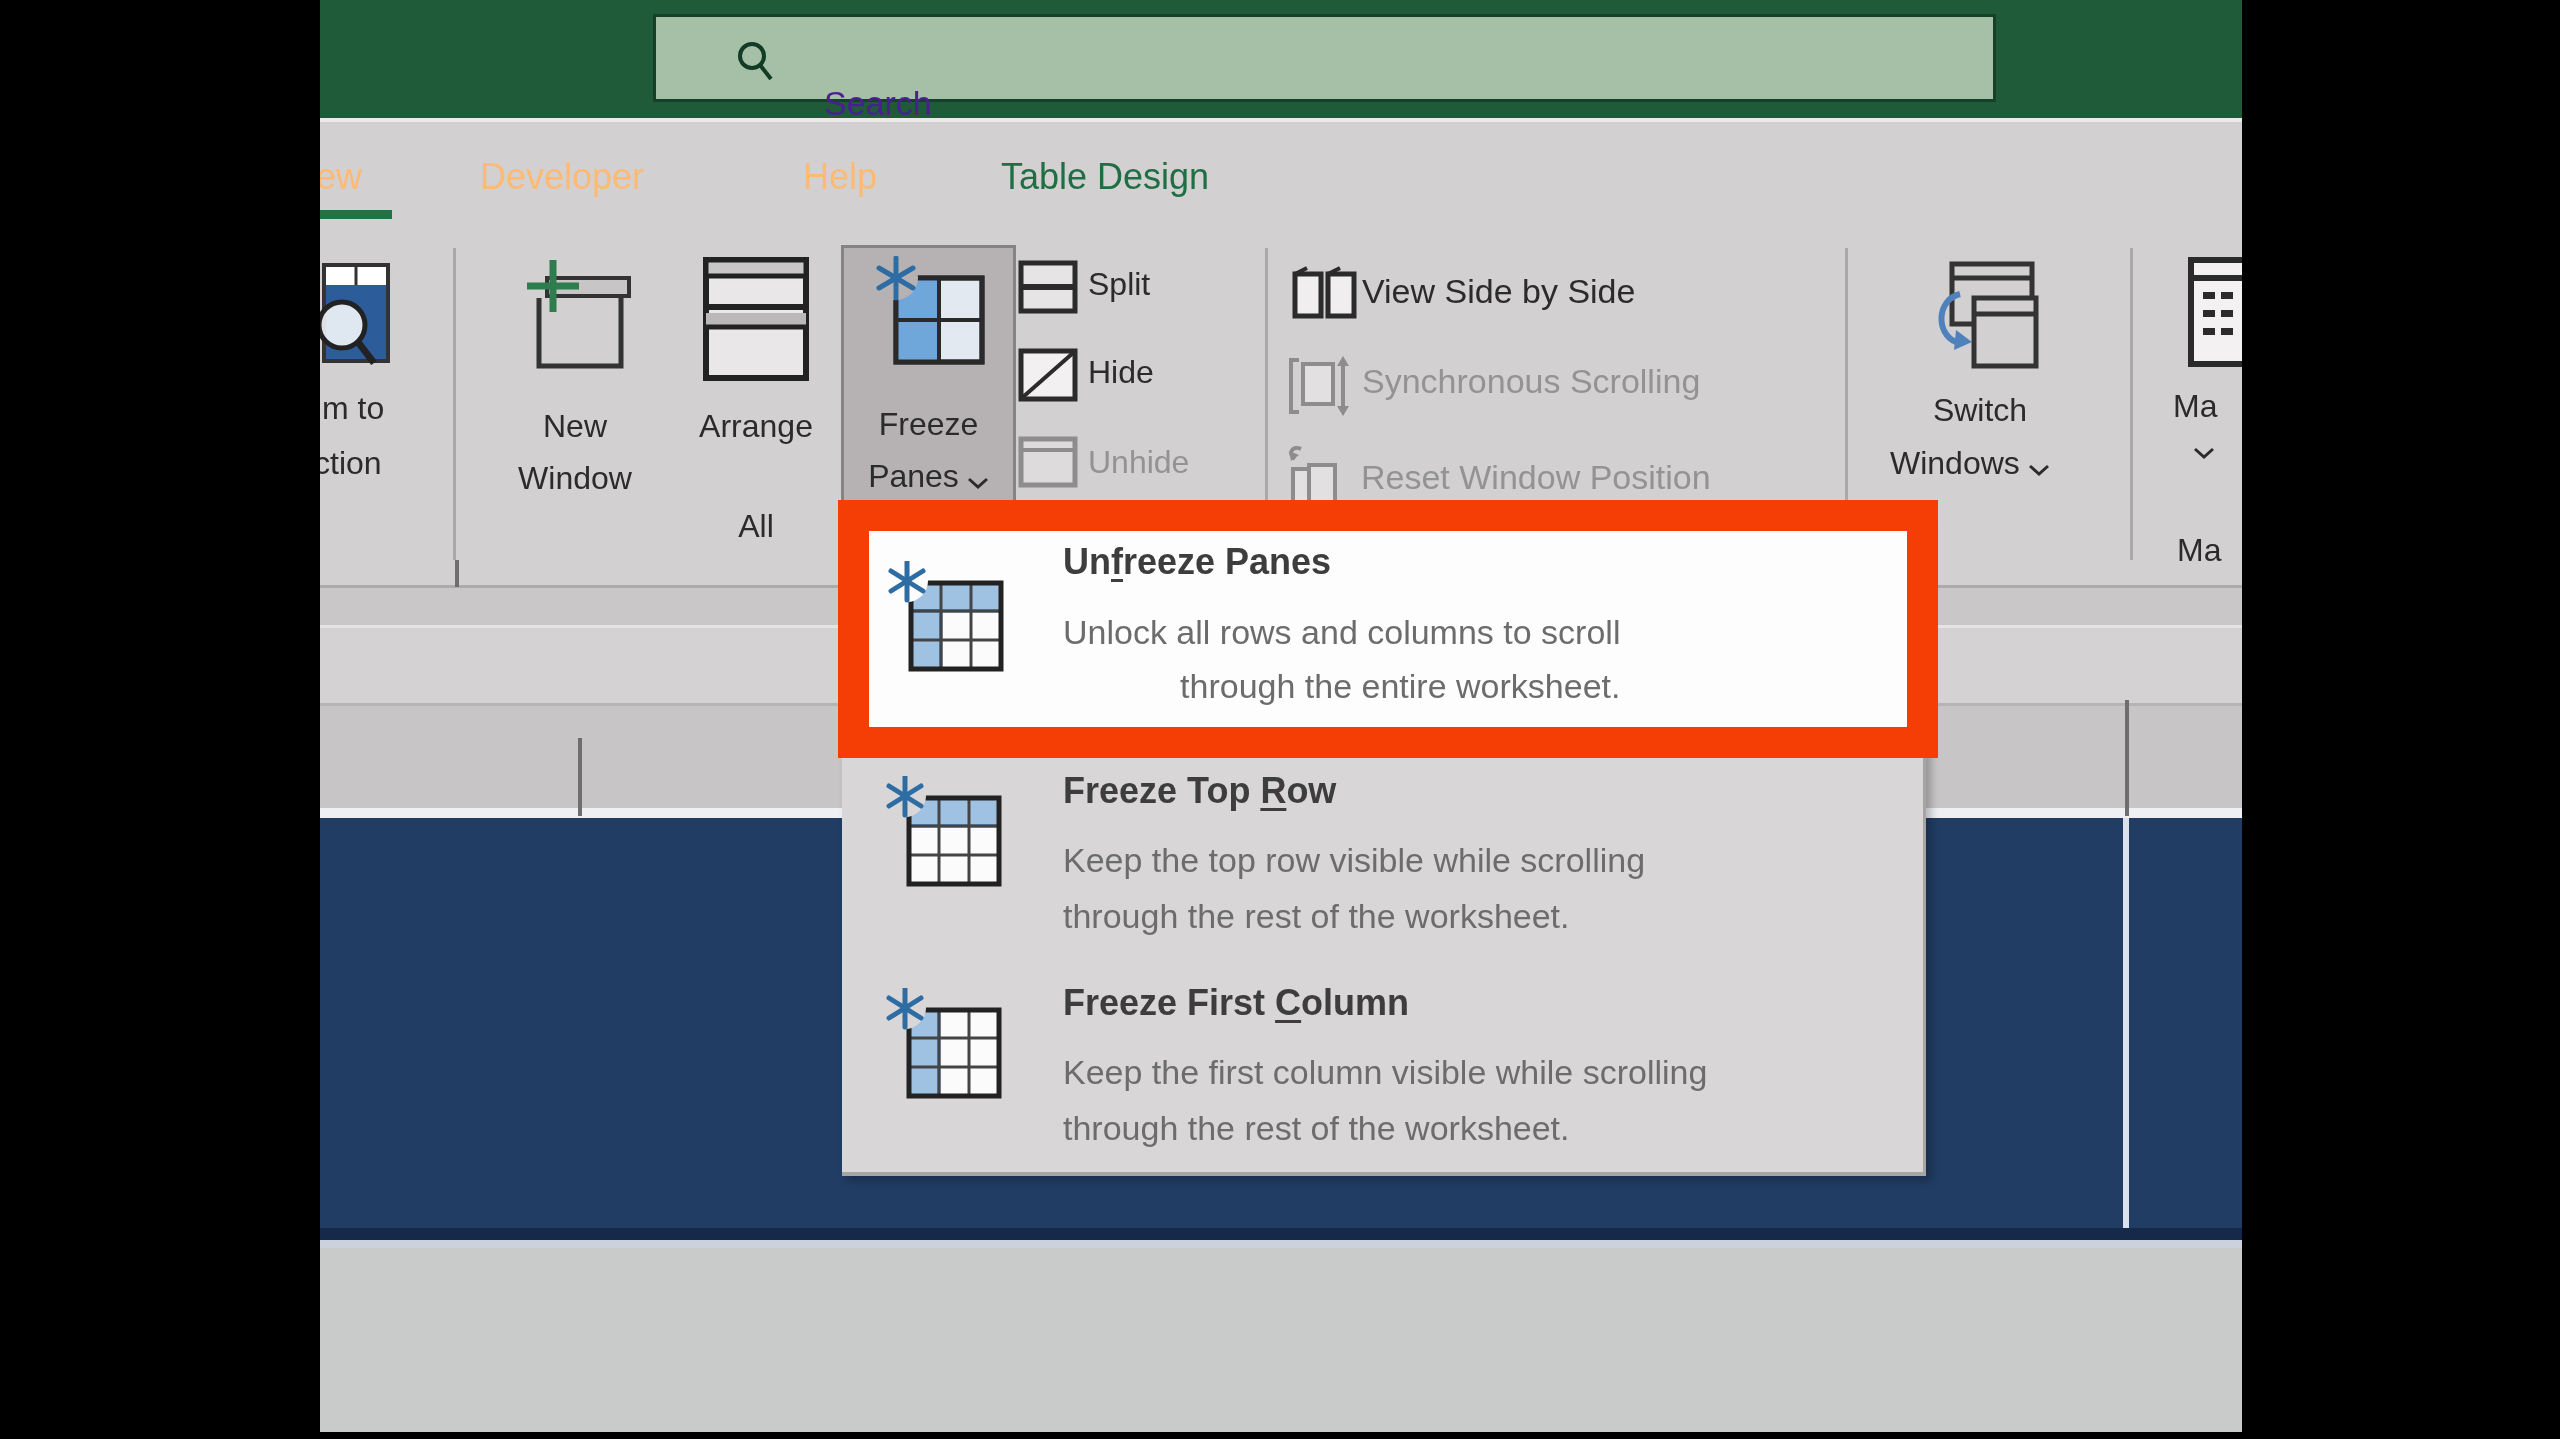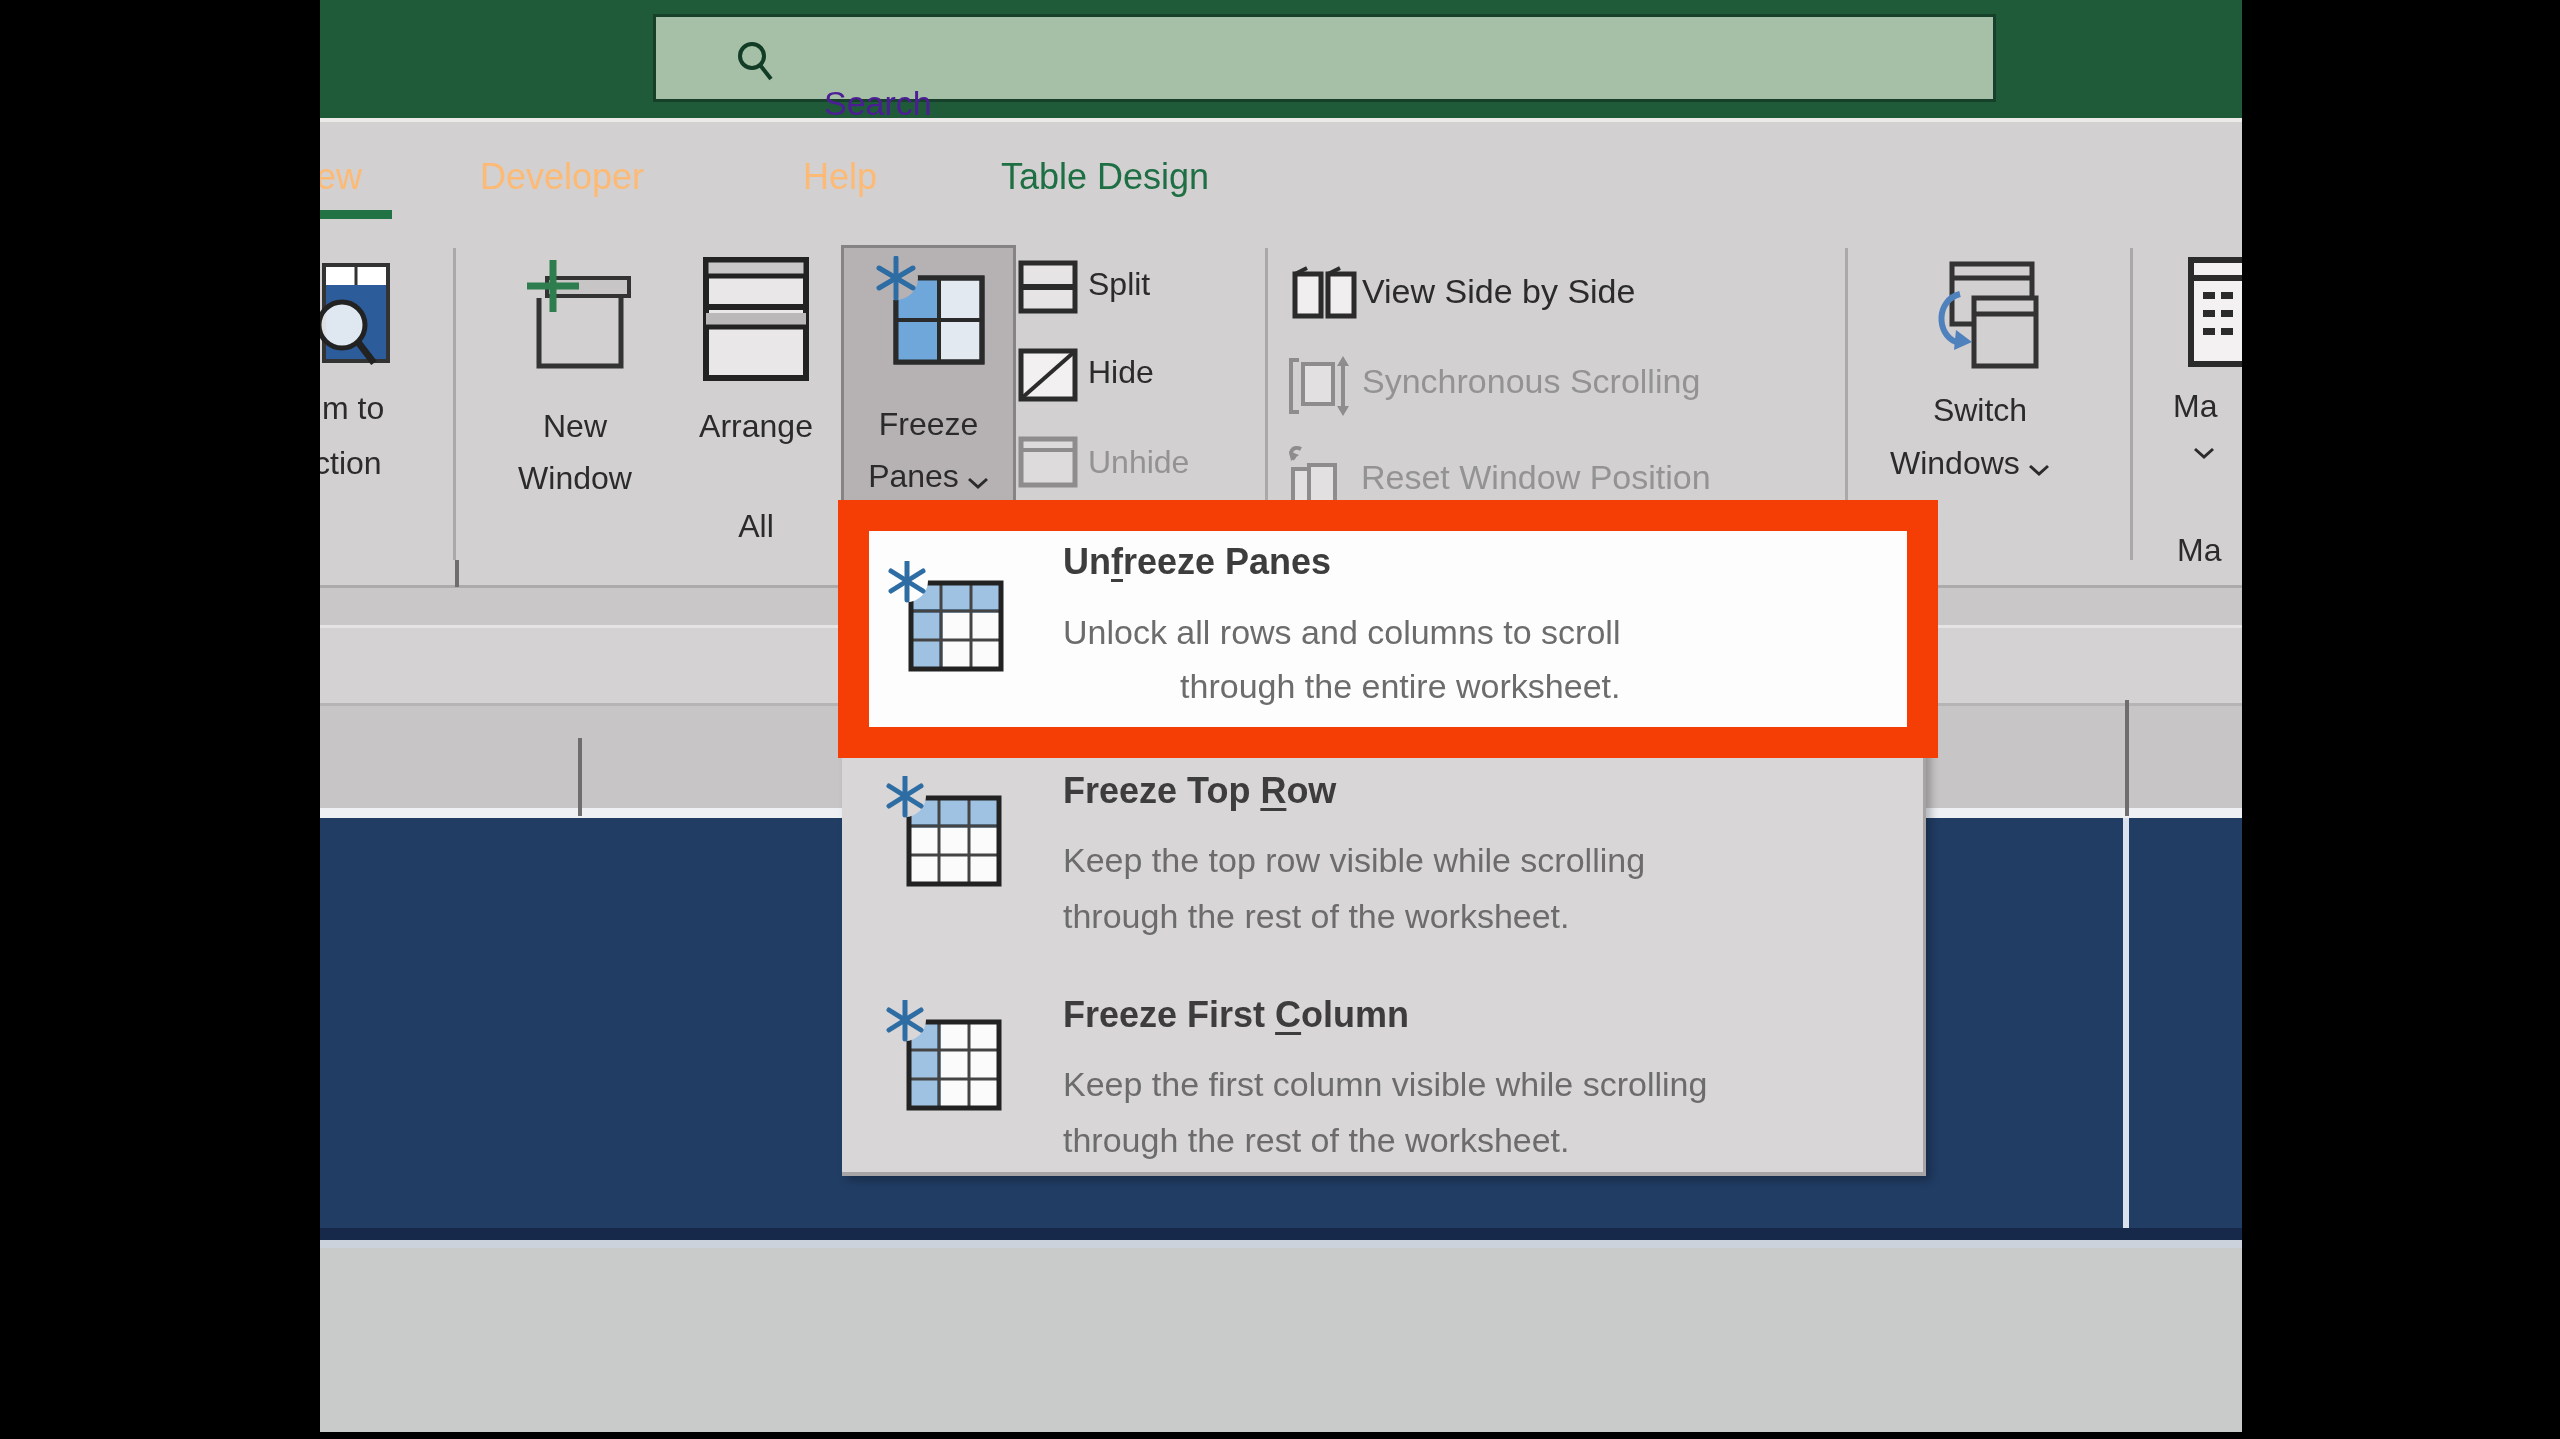--- a/index.html
+++ b/index.html
@@ -270,21 +270,21 @@
         </span>
         <div class="abs menu-title" style="left:221px;top:4px;">
           <span>Freeze Top </span><span class="ukey">R</span><span>ow</span>
         </div>
         <div class="abs menu-desc" style="left:221px;top:66px;">
           <div>Keep the top row visible while scrolling</div>
           <div>through the rest of the worksheet.</div>
         </div>
       </div>
 
-      <div class="abs" style="left:0;top:474px;width:1065px;height:190px;padding-left:22px;">
+      <div class="abs" style="left:0;top:462px;width:1065px;height:190px;padding-left:22px;">
         <span class="abs" style="left:41px;top:6px;">
           <svg width="122" height="112" viewBox="0 0 122 112">
             <rect x="26" y="22" width="90" height="86" fill="#fbfbfb"></rect>
             <rect x="26" y="22" width="30" height="86" fill="#9fc2e2" stroke="#2e6da4" stroke-width="3"></rect>
             <line x1="56" y1="22" x2="56" y2="108" stroke="#444" stroke-width="3"></line>
             <line x1="86" y1="22" x2="86" y2="108" stroke="#444" stroke-width="3"></line>
             <line x1="26" y1="50" x2="116" y2="50" stroke="#444" stroke-width="3"></line>
             <line x1="26" y1="79" x2="116" y2="79" stroke="#444" stroke-width="3"></line>
             <rect x="26" y="22" width="90" height="86" fill="none" stroke="#222" stroke-width="5"></rect>
             <circle cx="22" cy="20" r="21" fill="#d8d6d7"></circle>

